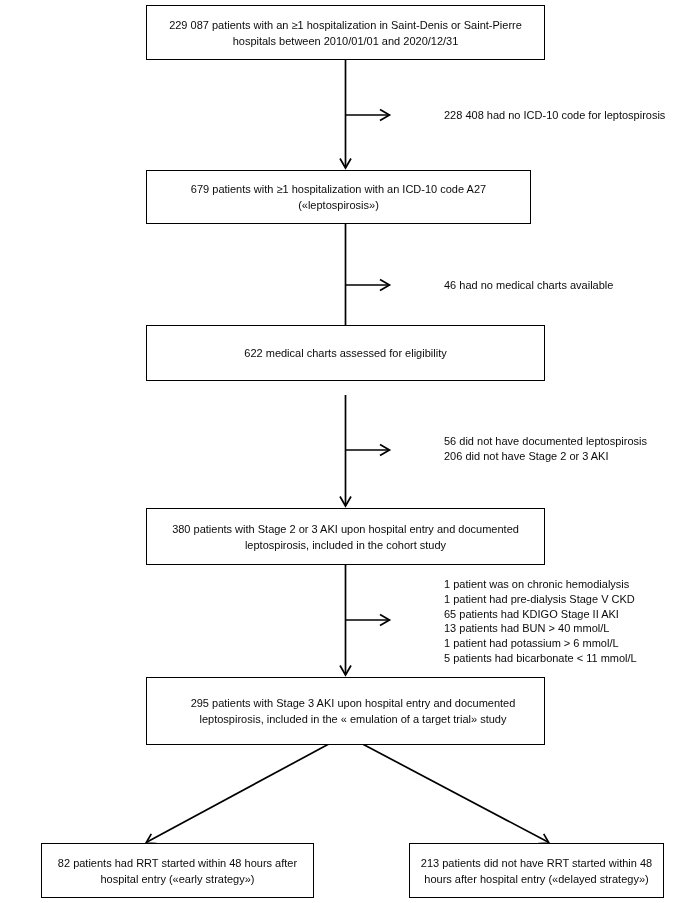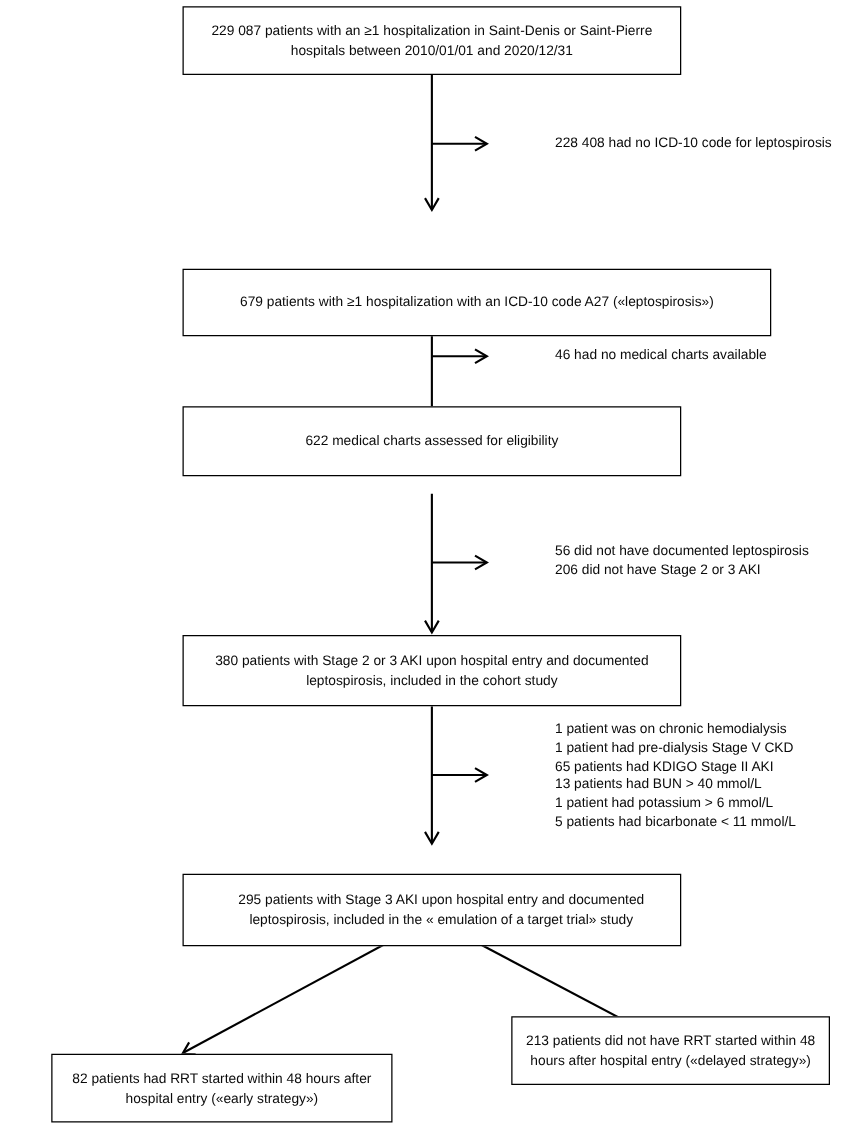--- a/index.html
+++ b/index.html
@@ -30,26 +30,26 @@
     align-items: center;
     justify-content: center;
     text-align: center;
     font-size: 11px;
     line-height: 16px;
     padding: 3px 13px;
     color: #0a0a0a;
   }
 
   .box-1 { left: 146px; top: 5px;   width: 399px; height: 55px; align-items: center; }
-  .box-2 { left: 146px; top: 170px; width: 471px; height: 54px; margin-top: 45px; }
+  .box-2 { left: 146px; top: 170px; width: 385px; height: 54px; }
   .box-3 { left: 146px; top: 325px; width: 399px; height: 56px; }
   .box-4 { left: 146px; top: 508px; width: 399px; height: 57px; }
-  .box-5 { left: 146px; top: 699px; width: 399px; height: 58px; padding-left: 28px; }
+  .box-5 { left: 146px; top: 677px; width: 399px; height: 68px; padding-left: 28px; }
   .box-early   { left: 3px;   top: 843px; width: 273px; height: 55px; padding: 3px 10px; margin-left: 38px; }
-  .box-delayed { left: 409px; top: 813px; width: 255px; height: 55px; padding: 3px 10px; }
+  .box-delayed { left: 409px; top: 843px; width: 255px; height: 55px; padding: 3px 10px; }
 
   .side-note {
     position: absolute;
     left: 400px;
     transform: translateY(-50%);
     font-size: 11px;
     line-height: 15px;
     text-align: left;
     white-space: nowrap;
     color: #0a0a0a;

